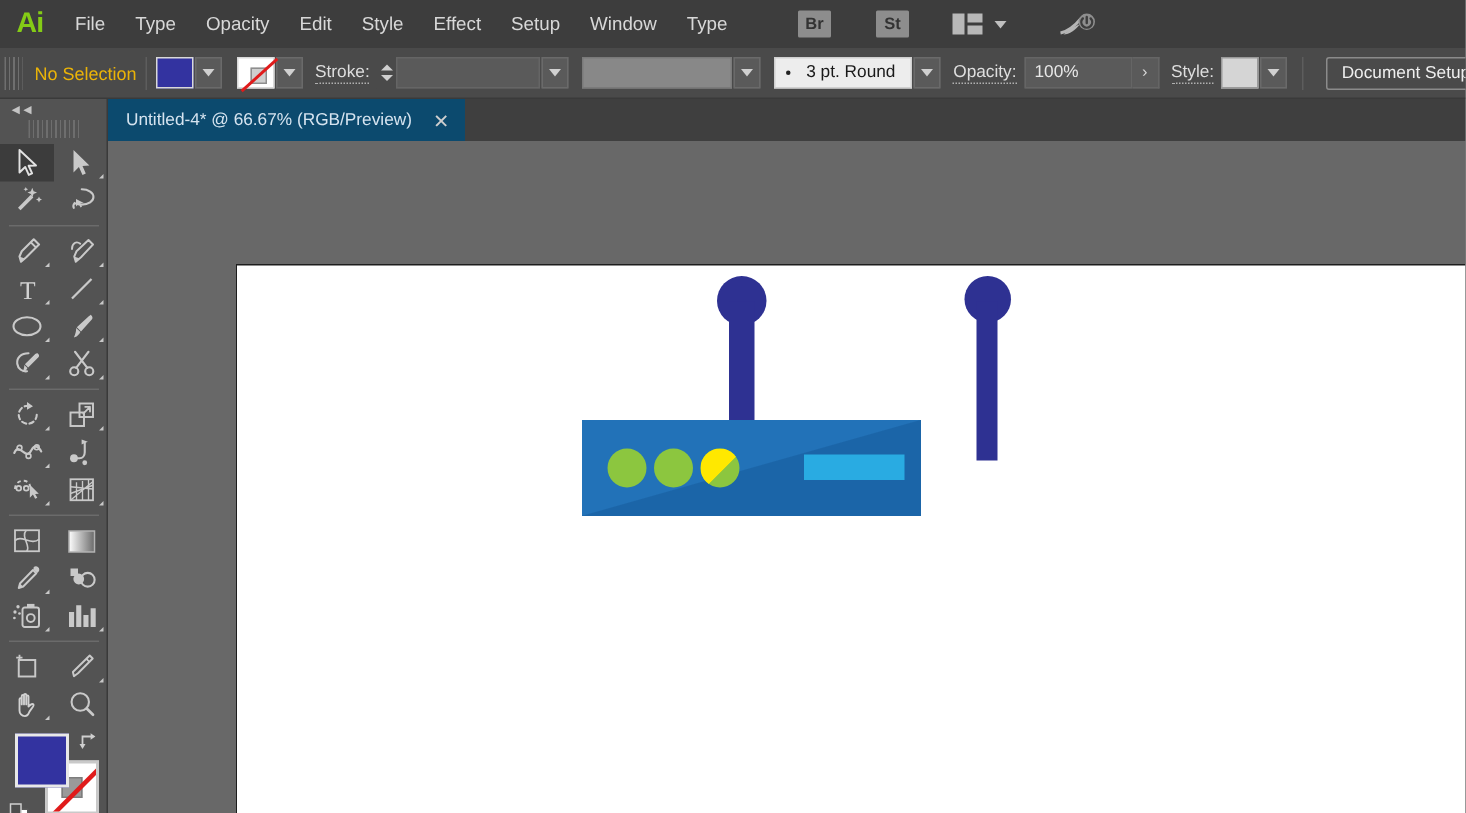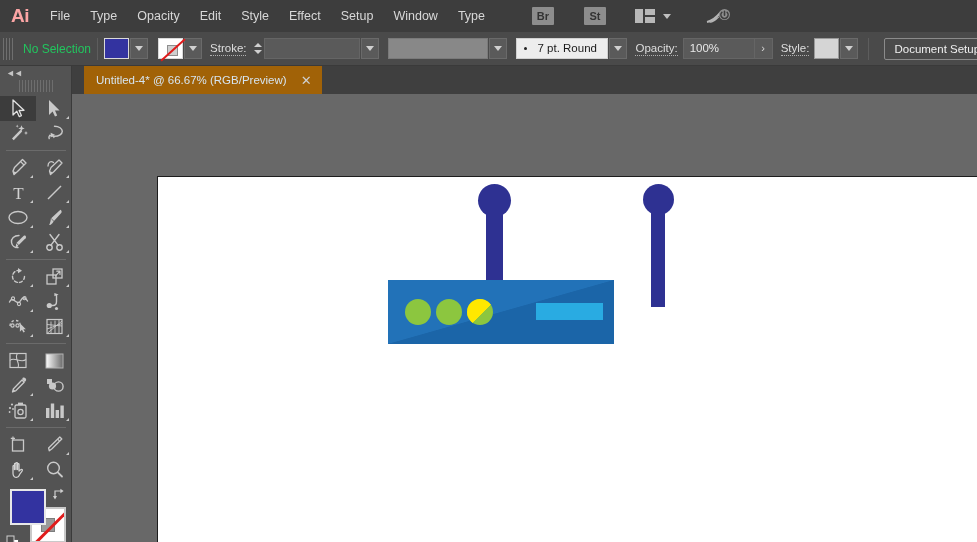--- a/index.html
+++ b/index.html
@@ -14,21 +14,21 @@
 
   
   #menubar {
     position: absolute; left: 0; top: 0; width: 977px; height: 32px;
     background: #3d3d3d;
     display: flex; align-items: center;
   }
   #ai-logo {
     width: 40px; height: 32px;
     display: flex; align-items: center; justify-content: center;
-    color: #fca5a5; font-size: 19px; font-weight: bold;
+    color: #84cc16; font-size: 19px; font-weight: bold;
     letter-spacing: -0.5px;
   }
   .menu-item {
     padding: 0 10px; height: 32px; line-height: 32px;
     color: #d8d8d8; font-size: 12.5px; cursor: default;
     white-space: nowrap;
   }
   #menu-right {
     display: flex; align-items: center; gap: 12px;
     margin-left: 28px;
@@ -62,21 +62,21 @@
     background: #4a4a4a;
     display: flex; align-items: center;
     border-bottom: 1px solid #3a3a3a;
   }
   #cb-gripper {
     width: 12px; height: 22px; margin-left: 3px;
     background: repeating-linear-gradient(to right,#6f6f6f 0 1px,transparent 1px 3px);
     flex: 0 0 auto;
   }
   #no-selection {
-    color: #22c55e; font-size: 12px; margin-left: 8px; white-space: nowrap;
+    color: #eab308; font-size: 12px; margin-left: 8px; white-space: nowrap;
     flex: 0 0 auto;
   }
   .cb-sep { width: 1px; height: 22px; background: #5d5d5d; margin: 0 6px; flex: 0 0 auto; }
 
   .swatch-box {
     width: 25px; height: 21px; border: 1px solid #d9d9d9; background: #fff;
     flex: 0 0 auto; position: relative;
   }
   .sw-fill { background: #3333a0; }
   .sw-none { background: #fff; }
@@ -155,22 +155,22 @@
     color: #efefef; font-size: 11.5px; padding: 0 9px; line-height: 20px;
     margin-left: 9px; flex: 0 0 auto; cursor: default; white-space: nowrap;
   }
 
   
   #tabbar {
     position: absolute; left: 0; top: 66px; width: 977px; height: 28px;
     background: #3f3f3f;
   }
   #doc-tab {
-    position: absolute; left: 84px; top: 0; height: 28px;
-    background: #a16207;
+    position: absolute; left: 72px; top: 0; height: 28px;
+    background: #0c4a6e;
     display: flex; align-items: center; padding: 0 10px 0 12px;
     cursor: default;
   }
   #doc-tab-title {
     color: #d6e4f0; font-size: 11.5px; white-space: nowrap;
   }
   #doc-tab-close {
     color: #cfcfcf; font-size: 13px; margin-left: 14px; line-height: 1;
     cursor: default;
   }
@@ -333,21 +333,21 @@
       <span class="caret"></span>
     </div>
 
     <div class="field-gray" style="margin-left:9px;"></div>
     <div class="dd-btn">
       <span class="caret"></span>
     </div>
 
     <div class="field-brush" style="margin-left:9px;">
       <span class="brush-dot"></span>
-      <span>7 pt. Round</span>
+      <span>3 pt. Round</span>
     </div>
     <div class="dd-btn">
       <span class="caret"></span>
     </div>
 
     <div class="cb-label">Opacity:</div>
     <div class="field-opacity">100%</div>
     <div class="arrow-btn">›</div>
 
     <div class="cb-label">Style:</div>

